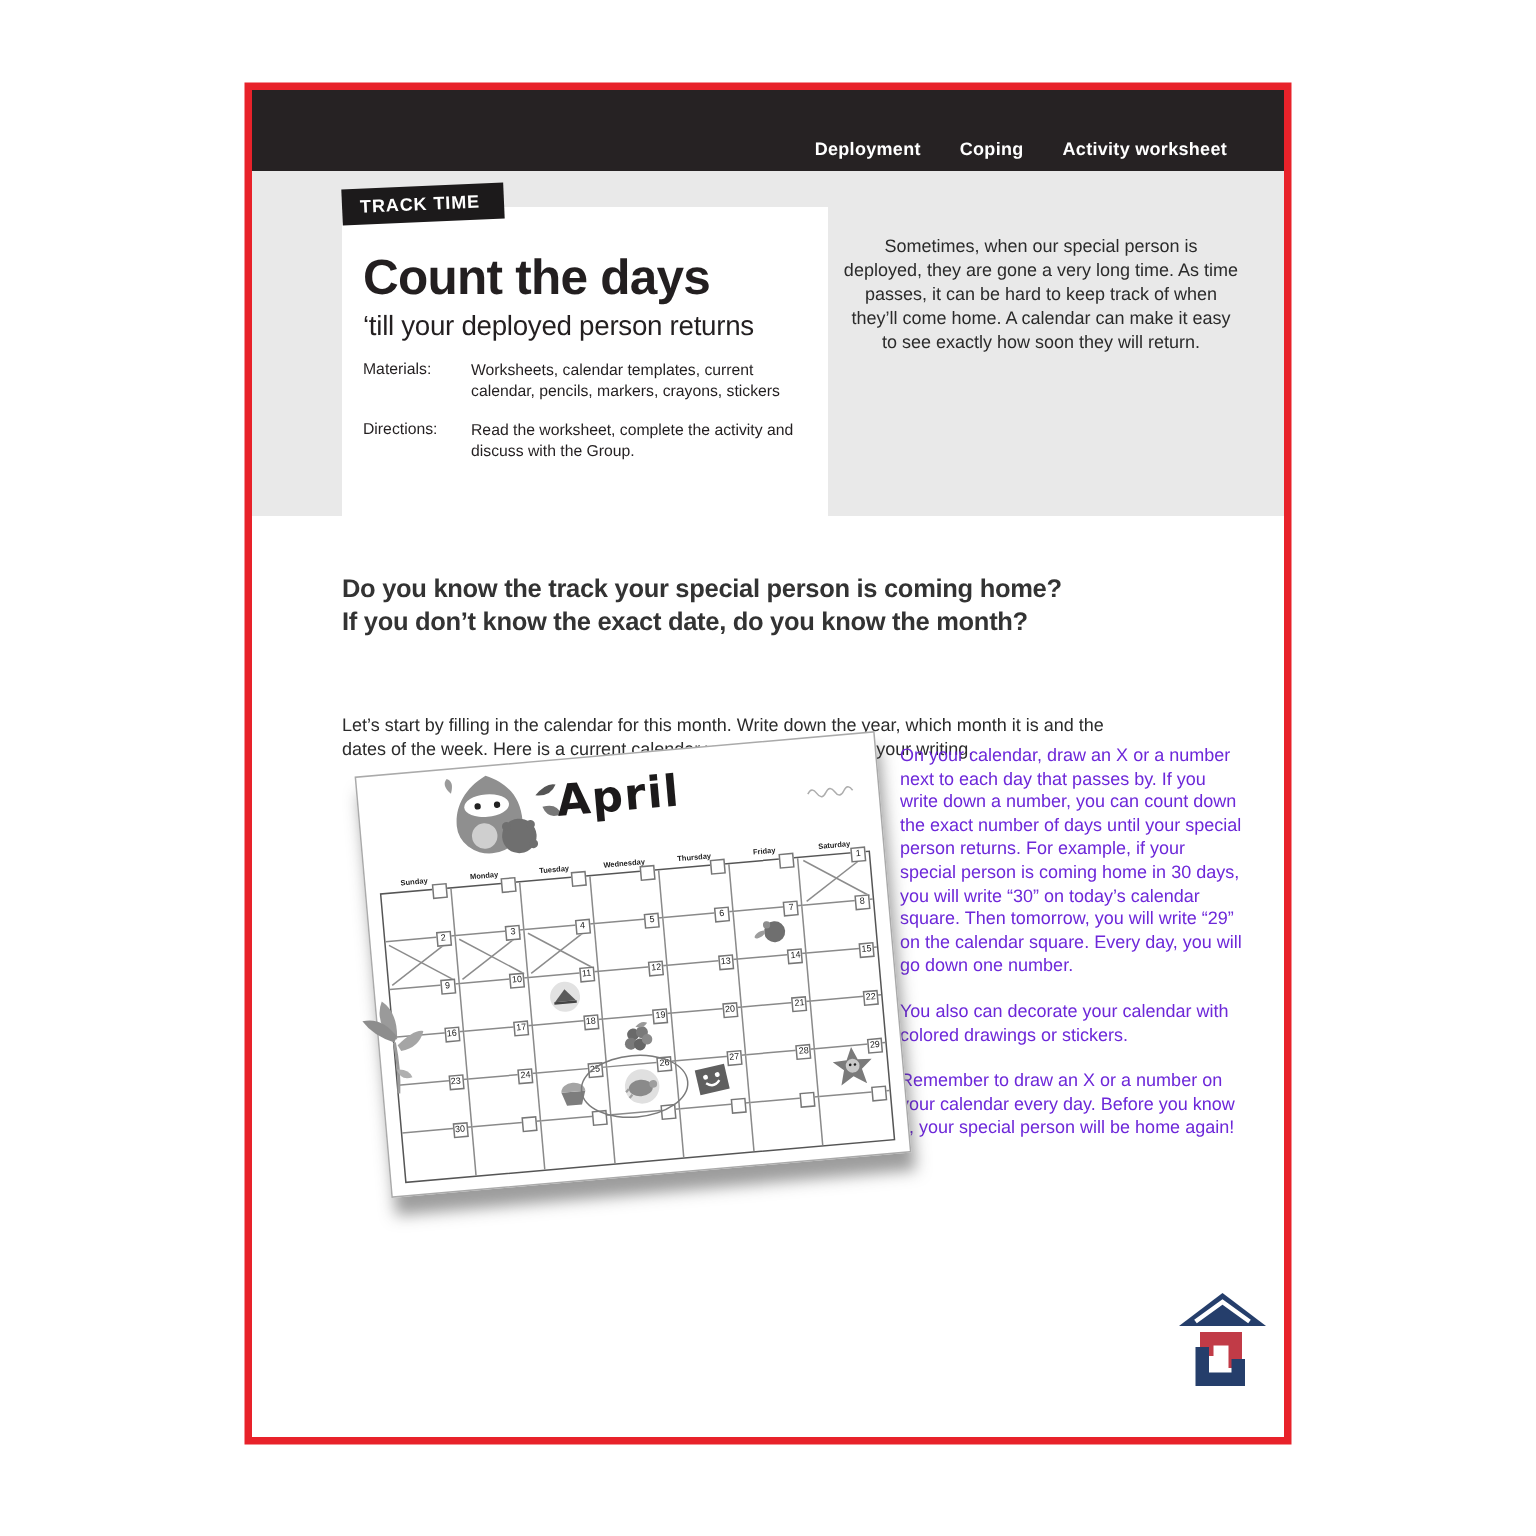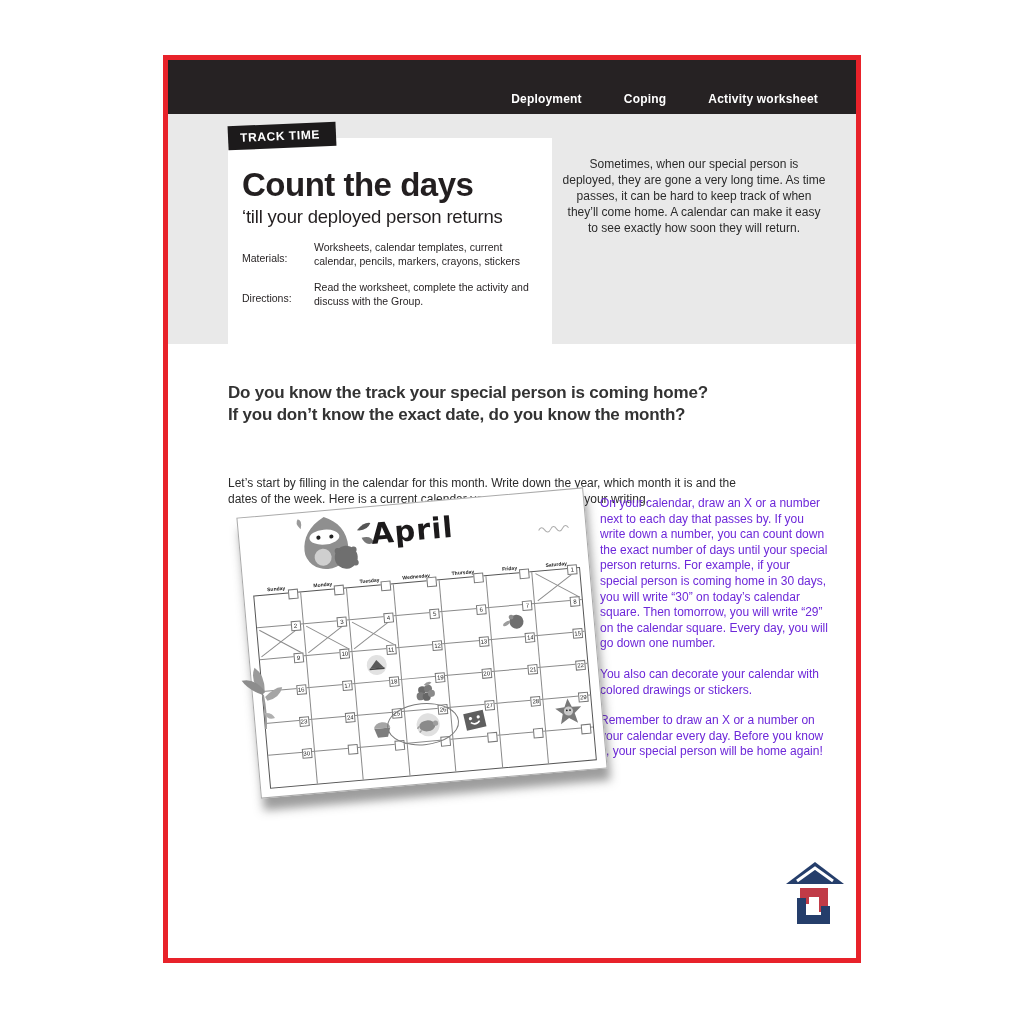--- a/index.html
+++ b/index.html
@@ -7,34 +7,34 @@
     font-family:"Liberation Sans", sans-serif; color:#231f20; }
   .canvas { position:relative; width:1024px; height:1024px; background:#fff; overflow:hidden; }
 
   
   .sheet { position:absolute; left:163px; top:55px; width:698px; height:908px;
     background:#fff; border:5px solid #e8222a; }
 
   
   .topbar { position:relative; width:100%; height:54px; background:#262223;
     display:flex; justify-content:flex-end; align-items:flex-end;
-    padding:0 38px 8px 0; gap:42px; }
+    padding:0 38px 8px 0; gap:26px; }
   .topbar .menu-item { color:#ffffff; font-size:12px; font-weight:bold; letter-spacing:.2px; }
 
   
   .hero { position:relative; width:100%; height:230px; background:#e9e9e9; }
   .badge { position:absolute; left:60px; top:10px; background:#1c1a1b; color:#fff;
     font-size:12px; font-weight:bold; letter-spacing:.6px; padding:5px 16px 5px 12px;
     transform:rotate(-2.5deg); z-index:2; }
   .card { position:absolute; left:60px; top:24px; width:324px; height:214px;
     background:#ffffff; padding:28px 14px 0 14px; }
   .card .title { font-size:33px; font-weight:bold; letter-spacing:-.5px; color:#231f20; }
   .card .subtitle { font-size:18.5px; color:#231f20; margin-top:2px; letter-spacing:-.2px; }
   .spec-row { display:flex; margin-top:12px; }
-  .spec-row .spec-label { width:72px; flex:0 0 72px; font-size:10.5px;margin-top:12px; }
+  .spec-row .spec-label { width:72px; flex:0 0 72px; font-size:10.5px; }
   .spec-row .spec-text { font-size:10.5px; line-height:14px; width:230px; }
   .intro { position:absolute; left:394px; top:42px; width:264px;
     font-size:12px; line-height:16px; color:#2b2b2b;text-align:center; }
 
   
   .content { position:relative; width:100%; height:614px; background:#fff; }
   .main-heading { position:absolute; left:60px; top:38px; font-size:17px; line-height:22px;
     font-weight:bold; color:#333; letter-spacing:-.2px; }
   .lead { position:absolute; left:60px; top:97px; width:530px;
     font-size:12px; line-height:15.5px; color:#2b2b2b;margin-top:35px; }

